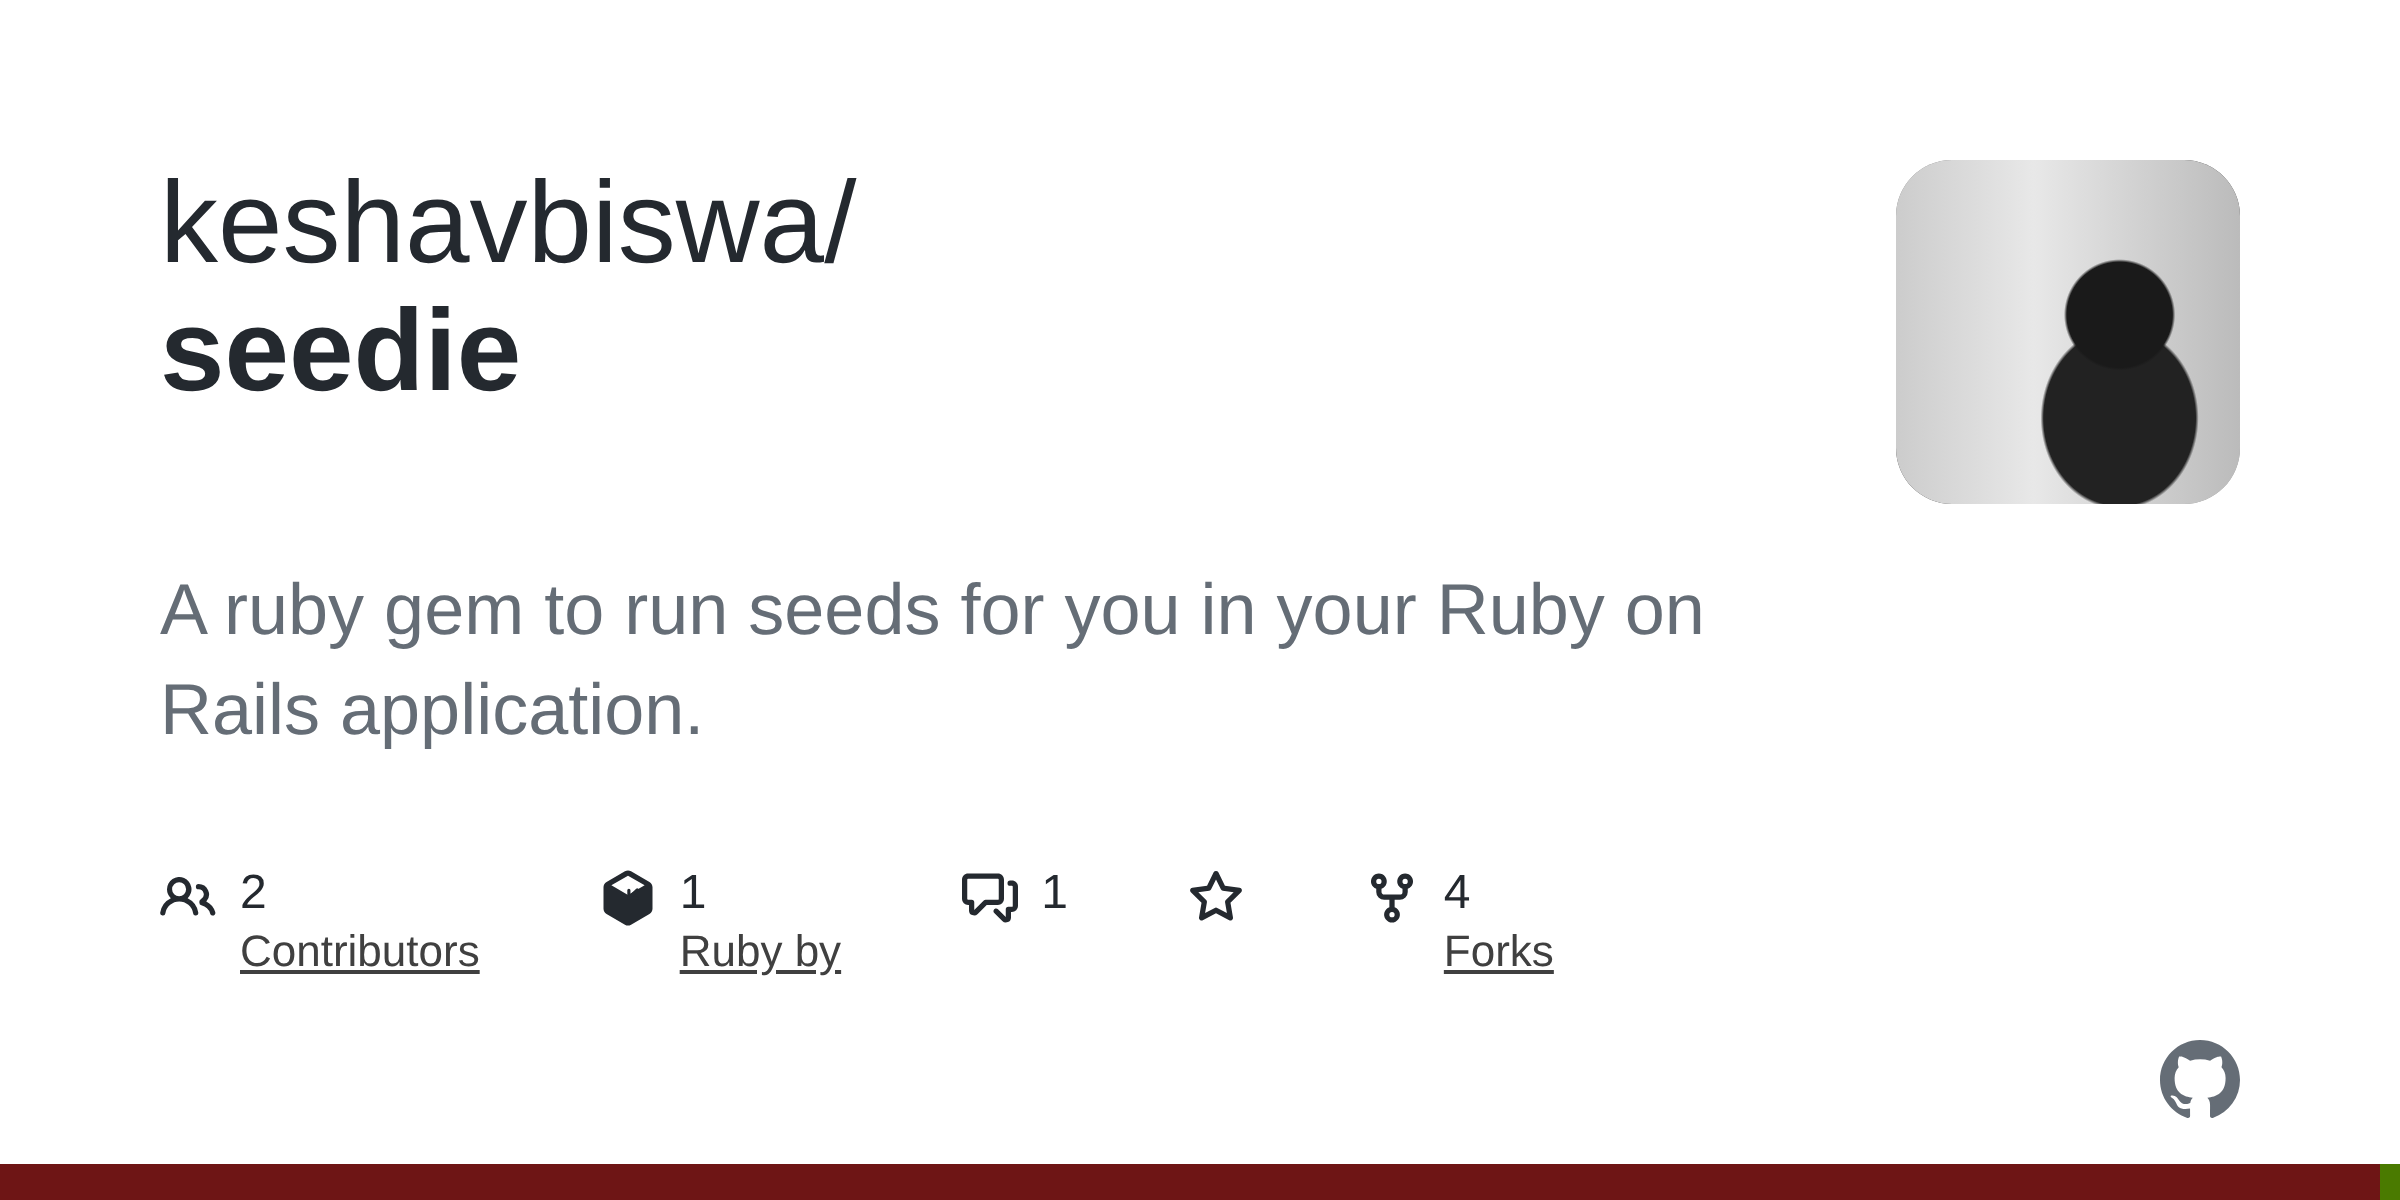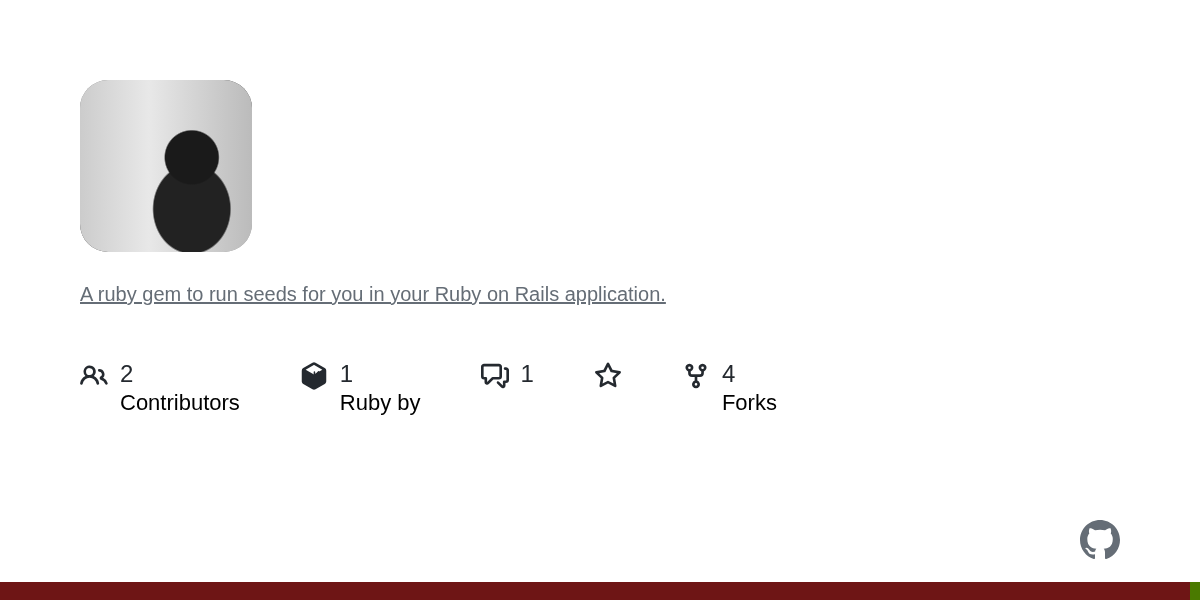--- a/index.html
+++ b/index.html
@@ -48,26 +48,25 @@
     .avatar::before {
       content: "";
       position: absolute;
       top: 0; left: 0; right: 0; bottom: 0;
       background: 
         radial-gradient(circle at 65% 45%, #1a1a1a 0%, #1a1a1a 18%, transparent 19%),
         radial-gradient(ellipse at 65% 75%, #222 0%, #222 24%, transparent 25%),
         linear-gradient(90deg, #ccc 0%, #e8e8e8 40%, #bbb 100%);
     }
     .description {
-      font-size: 20px;
+      font-size: 36px;
       color: #656d76;
       margin-top: 28px;
       line-height: 1.4;
       max-width: 780px;
-      text-decoration: underline;
     }
     .stats-row {
       display: flex;
       gap: 60px;
       margin-top: 52px;
       align-items: flex-start;
     }
     .stat {
       display: flex;
       align-items: flex-start;
@@ -84,22 +83,23 @@
       flex-direction: column;
     }
     .stat-number {
       font-size: 24px;
       font-weight: 400;
       color: #24292f;
       line-height: 1.2;
     }
     .stat-label {
       font-size: 22px;
-      color: #000000;
+      color: #404040;
       line-height: 1.3;
+      text-decoration: underline;
     }
     .github-logo {
       position: absolute;
       bottom: 40px;
       right: 80px;
       width: 40px;
       height: 40px;
       fill: #656d76;
     }
     .bottom-bar {
@@ -118,20 +118,24 @@
       bottom: 0;
       width: 10px;
       background: #4a7a00;
     }
   </style>
 </head>
 <body>
 
 <div class="container">
   <div class="header-row">
+    <div class="title-block">
+      <span class="repo-owner">keshavbiswa</span><span class="repo-owner">/</span><br>
+      <span class="repo-name">seedie</span>
+    </div>
     <div class="avatar"></div>
   </div>
 
   <div class="description">A ruby gem to run seeds for you in your Ruby on Rails application.</div>
 
   <div class="stats-row">
     <div class="stat">
       <svg class="stat-icon" viewBox="0 0 16 16">
           <path d="M2 5.5a3.5 3.5 0 1 1 5.898 2.549 5.508 5.508 0 0 1 3.034 4.084.75.75 0 1 1-1.482.235 4 4 0 0 0-7.9 0 .75.75 0 0 1-1.482-.236A5.507 5.507 0 0 1 3.102 8.05 3.493 3.493 0 0 1 2 5.5ZM11 4a3.001 3.001 0 0 1 2.22 5.018 5.01 5.01 0 0 1 2.56 3.012.749.749 0 0 1-.885.954.752.752 0 0 1-.549-.514 3.507 3.507 0 0 0-2.522-2.372.75.75 0 0 1-.574-.73v-.352a.75.75 0 0 1 .416-.672A1.5 1.5 0 0 0 11 5.5.75.75 0 0 1 11 4Zm-5.5-.5a2 2 0 1 0-.001 3.999A2 2 0 0 0 5.5 3.5Z"></path>
         </svg>

